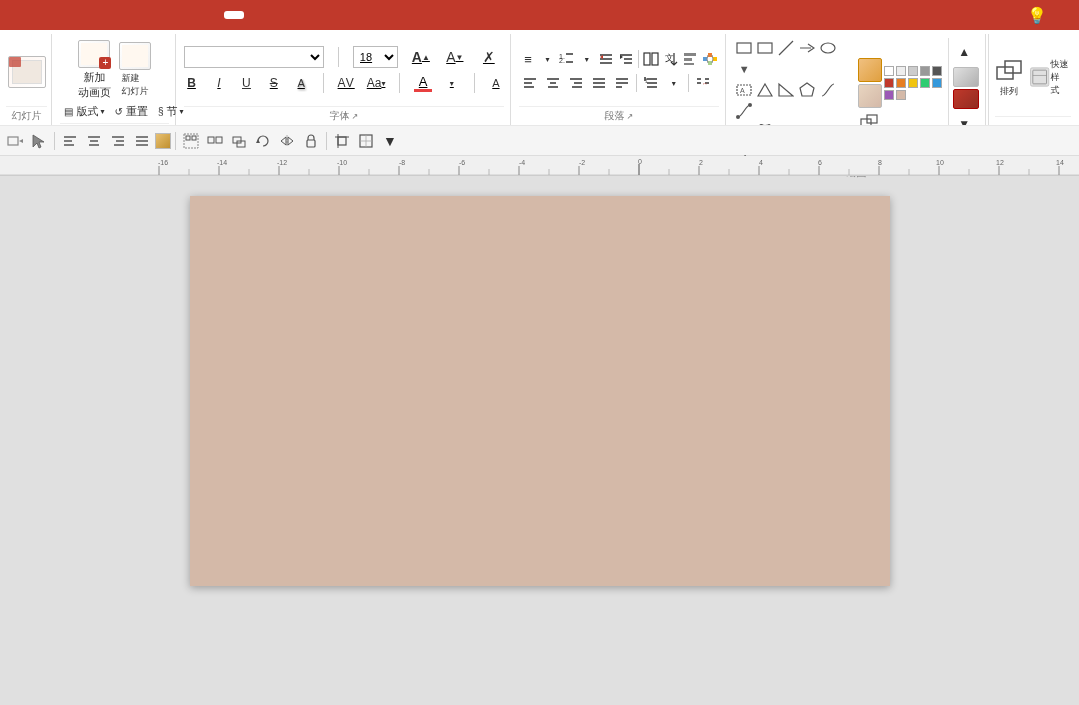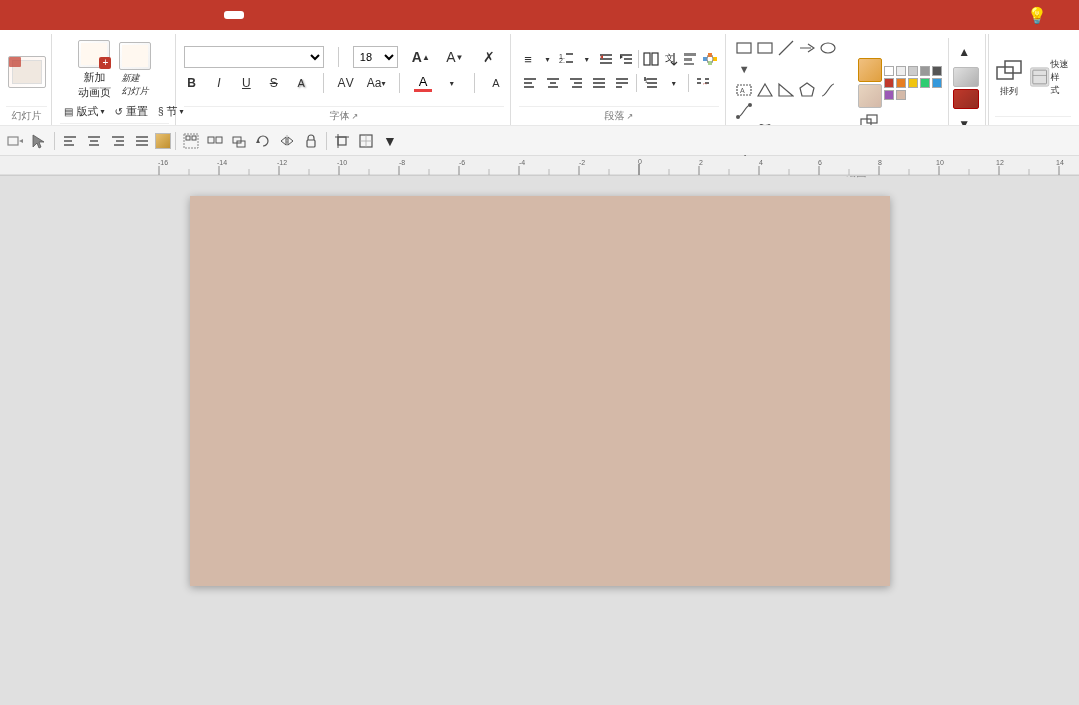--- a/index.html
+++ b/index.html
@@ -56,20 +56,21 @@
       border-radius: 2px;
       white-space: nowrap;
       color: #333;
     }
     .ribbon-small-btn .arrow { font-size: 8px; margin-left: 2px; }
     .font-row {
       display: flex;
       align-items: center;
       gap: 12px;
       margin-bottom: 4px;
+      text-decoration: underline;
     }
     .font-select {
       width: 140px;
       height: 22px;
       border: 1px solid #bbb;
       font-size: 11px;
       padding: 0 4px;
       background: white;
       cursor: pointer;
     }
@@ -261,21 +262,21 @@
       <div class="group-inner" style="flex-direction:row; gap:4px; align-items:center;">
 
         <div style="display:flex;flex-direction:column;align-items:center;cursor:pointer;padding:2px;">
           <div style="width:32px;height:28px;background:linear-gradient(135deg,#fff,#f0f0f0);border:1px solid #bbb;border-radius:2px;position:relative;margin-bottom:2px;">
             <div style="position:absolute;top:2px;left:2px;right:2px;bottom:2px;background:#fff8f0;"></div>
             <div style="position:absolute;bottom:-2px;right:-2px;width:12px;height:12px;background:#c0392b;color:white;font-size:10px;line-height:12px;text-align:center;border-radius:2px;">+</div>
           </div>
           <span style="font-size:11px;color:#333;text-align:center;">新加<br>动画页</span>
         </div>
 
-        <div style="display:flex;flex-direction:column;align-items:center;gap:1px;font-style:italic;">
+        <div style="display:flex;flex-direction:column;align-items:center;gap:1px;">
           <div style="display:flex;flex-direction:column;align-items:center;cursor:pointer;padding:2px;">
             <div style="width:32px;height:28px;background:linear-gradient(135deg,#fff,#f0f0f0);border:1px solid #bbb;border-radius:2px;position:relative;margin-bottom:2px;">
               <div style="position:absolute;top:2px;left:2px;right:2px;bottom:2px;background:#fff8f0;"></div>
             </div>
             <span style="font-size:9px;color:#333;">新建<br>幻灯片</span>
           </div>
         </div>
       </div>
 
       <div style="display:flex;gap:2px;margin-bottom:2px;">

